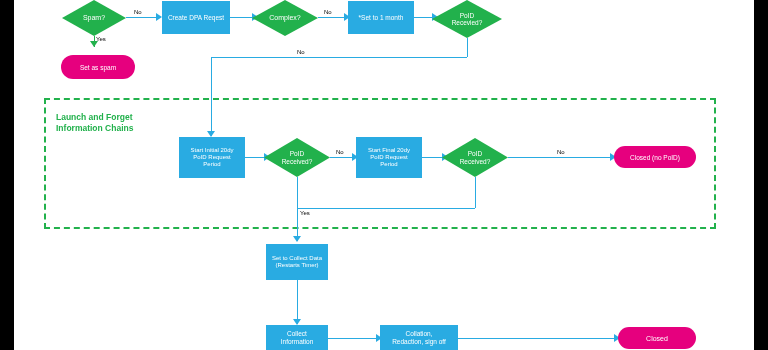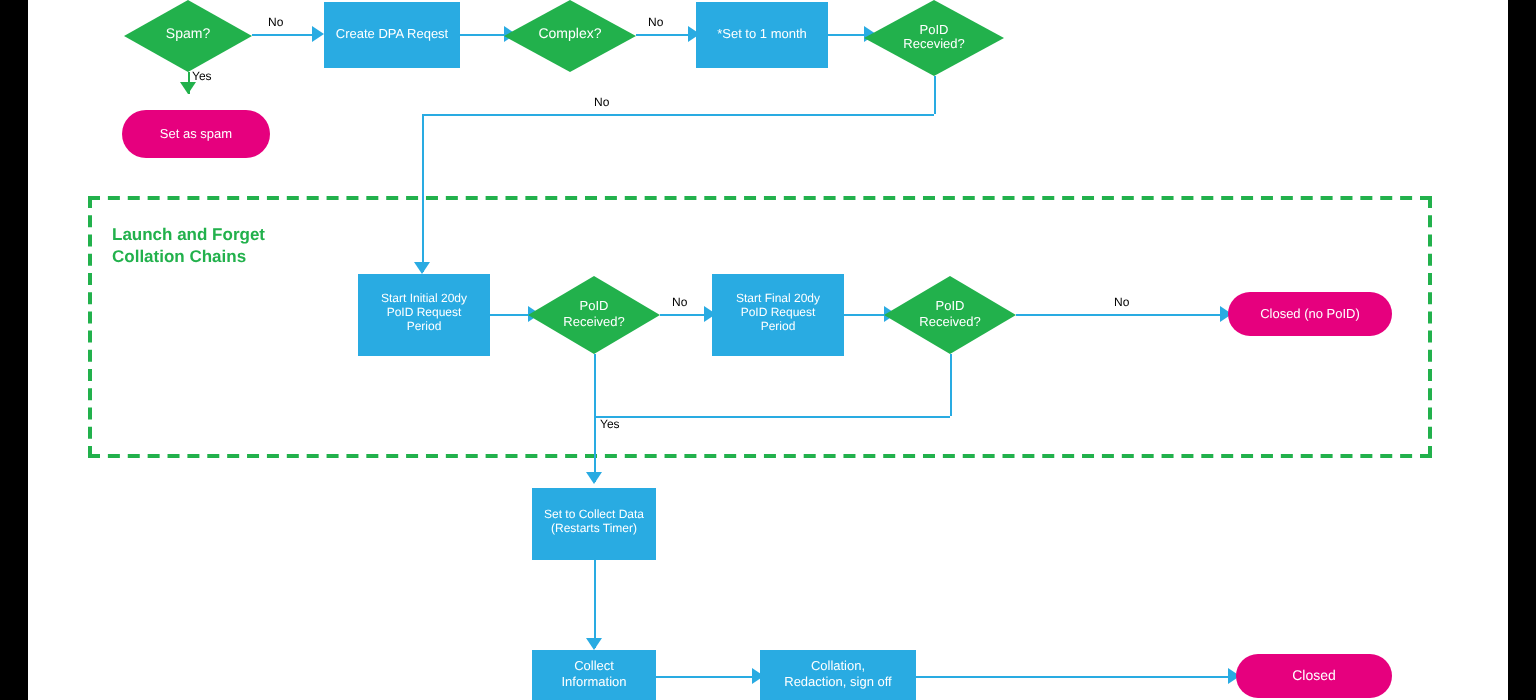--- a/index.html
+++ b/index.html
@@ -70,21 +70,21 @@
   }
 </style>
 </head>
 <body>
 
 <div id="frame">
   <div id="canvas">
 
     <div id="group-box" style="left:30px; top:98px; width:672px; height:131px;"></div>
     <div id="group-title" style="left:42px; top:112px; width:160px;">Launch and Forget
-Collation Chains</div>
+Information Chains</div>
 
     <div class="diamond-wrap" style="left:48px; top:0px; width:64px; height:36px;">
       <div class="dshape"></div>
       <div class="dlabel" style="font-size:7px;">Spam?</div>
     </div>
 
     <div class="edge edge-h" style="left:112px; top:17px; width:30px;"></div>
     <div class="arrow arrow-r" style="left:142px; top:13px;"></div>
     <div class="elabel" style="left:120px; top:9px;">No</div>
 

